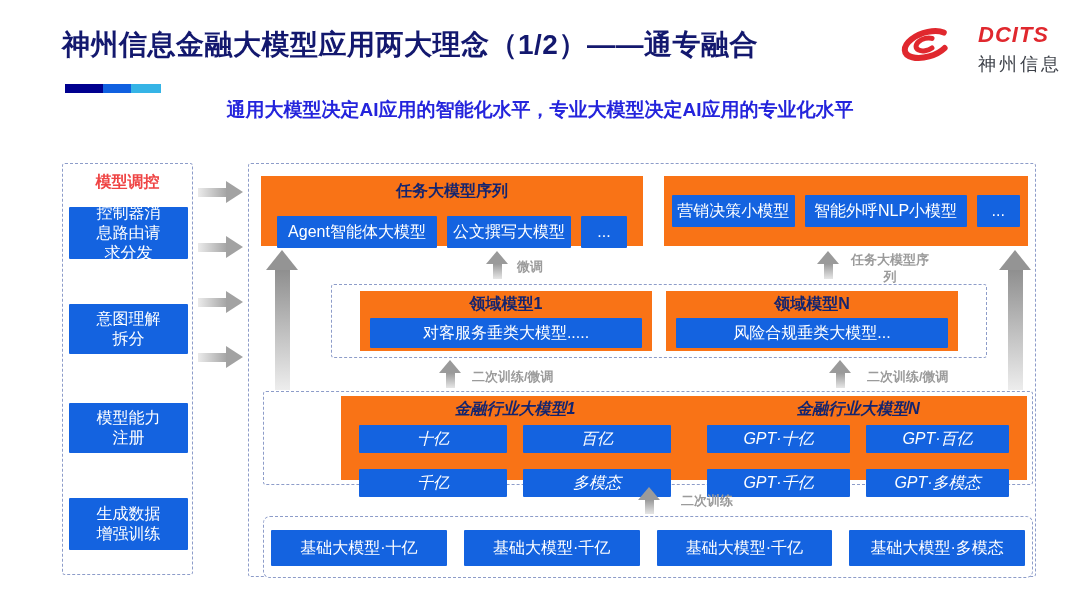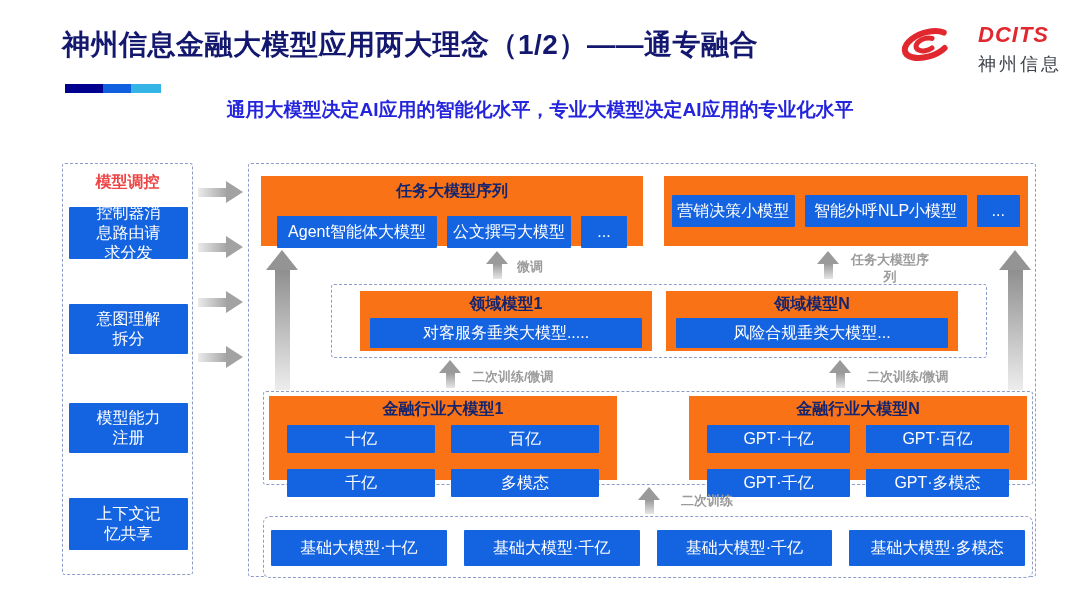--- a/index.html
+++ b/index.html
@@ -56,21 +56,21 @@
   .tp-small{left:415px;width:364px;}
   .btn-row{display:flex;justify-content:center;gap:10px;margin-top:6px;padding:8px 8px;}
   .btn-row .btn{height:32px;}
   .w1{width:160px;}.w2{width:124px;}.w3{width:46px;}
   .w4{width:164px;}.w5{width:124px;}.w6{width:44px;}
 
   .domainbox{left:82px;top:120px;width:656px;height:74px;display:flex;justify-content:center;gap:14px;padding-top:6px;}
   .dpanel{width:292px;height:60px;padding-top:3px;}
   .dpanel .btn{width:272px;height:30px;margin:3px auto 0;}
 
-  .industrybox{left:14px;top:227px;width:770px;height:94px;display:flex;justify-content:space-between;padding:4px 5px;}
+  .industrybox{left:14px;top:227px;width:770px;height:94px;display:flex;justify-content:flex-end;padding:4px 5px;font-style:italic;}
   .ipanel{height:84px;padding-top:3px;}
   .ip1{width:348px;}
   .ipn{width:338px;}
   .igrid{display:grid;grid-template-columns:1fr 1fr;column-gap:16px;row-gap:6px;padding:5px 18px 0;gap:16px;}
   .igrid .btn{height:28px;}
 
   .basebox{left:14px;top:352px;width:770px;height:62px;display:flex;gap:17px;padding:13px 7px;border-radius:7px;}
   .basebox .btn{flex:1;height:36px;}
 </style>
 </head>
@@ -96,21 +96,21 @@
       <div class="logo-cn">神州信息</div>
     </div>
   </div>
   <div class="subtitle">通用大模型决定AI应用的智能化水平，专业大模型决定AI应用的专业化水平</div>
 
   <div class="dashedbox sidebar">
     <div class="side-title">模型调控</div>
     <div class="btn side-btn sb1">控制器消息路由请求分发</div>
     <div class="btn side-btn sb2">意图理解拆分</div>
     <div class="btn side-btn sb3">模型能力注册</div>
-    <div class="btn side-btn sb4">上下文记忆共享</div>
+    <div class="btn side-btn sb4">生成数据增强训练</div>
   </div>
 
   <div class="rarrow" style="left:198px;top:181px;">
       <span class="shaft"></span>
       <span class="head"></span>
     </div>
   <div class="rarrow" style="left:198px;top:236px;">
       <span class="shaft"></span>
       <span class="head"></span>
     </div>

